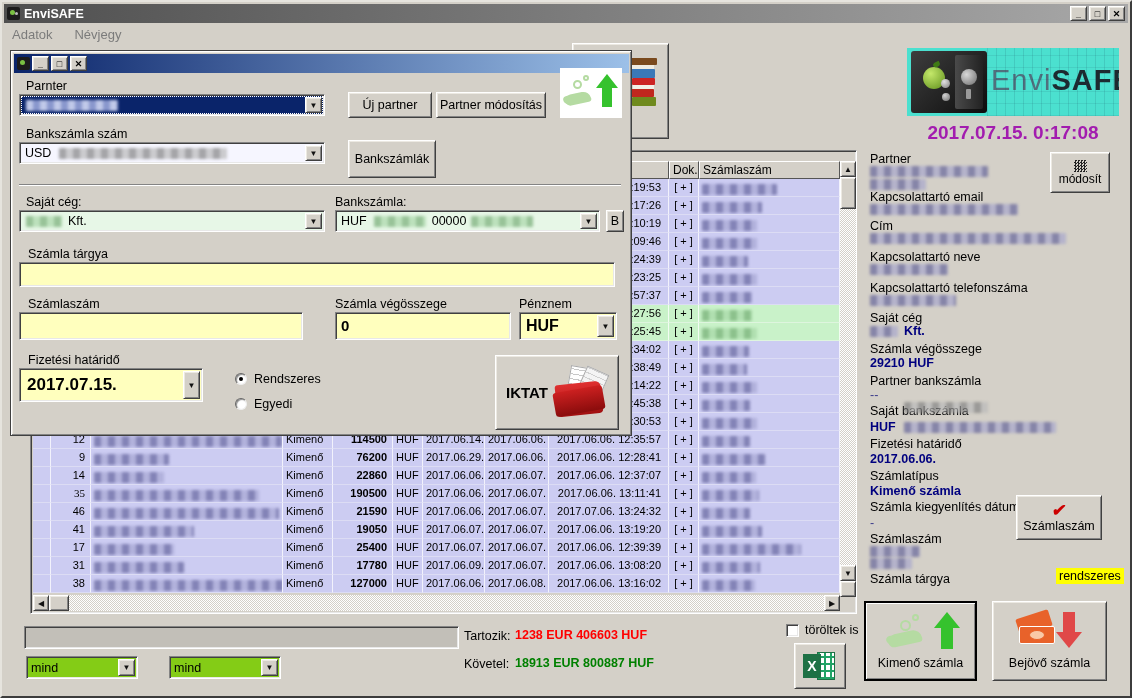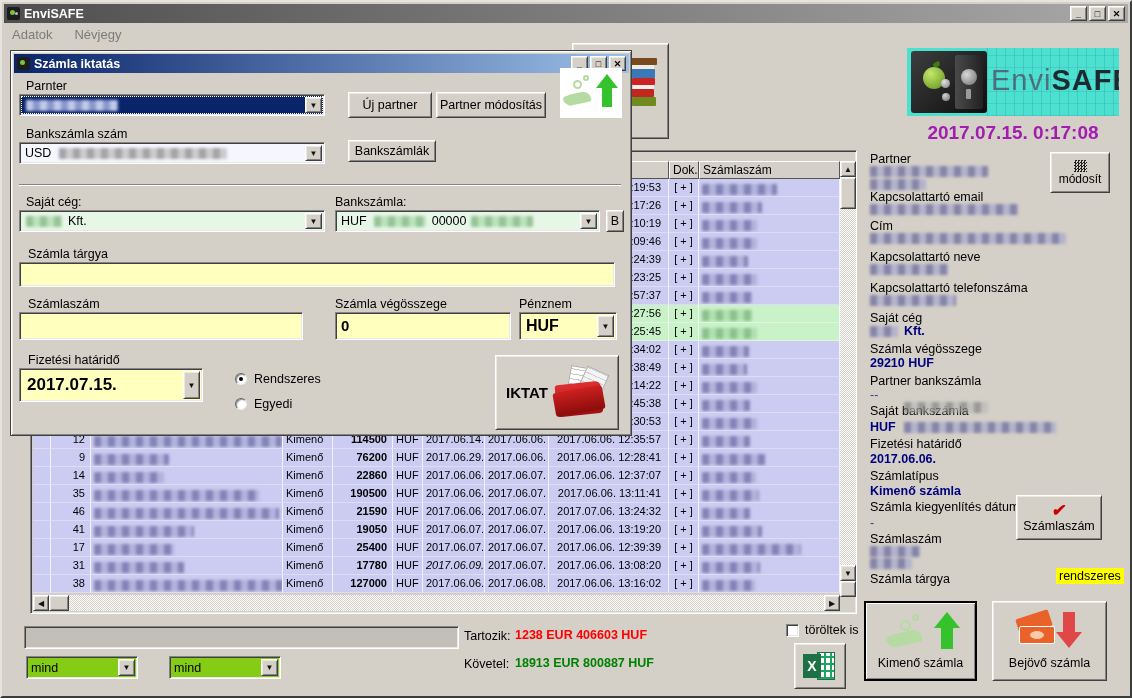--- a/index.html
+++ b/index.html
@@ -329,21 +329,21 @@
           <div class="cell amt" style="left: 300px; width: 60px;">22860</div>
           <div class="cell " style="left: 360px; width: 30px;">HUF</div>
           <div class="cell " style="left: 390px; width: 62px;">2017.06.06.</div>
           <div class="cell " style="left: 452px; width: 64px;">2017.06.07.</div>
           <div class="cell dt" style="left: 516px; width: 120px;">2017.06.06. 12:37:07</div>
           <div class="cell dok" style="left: 636px; width: 30px;">[ + ]</div>
           <div class="cell " style="left: 666px; width: 141px;"><span class="blur blur-navy" style="width: 54px; margin-top: 3px;"></span></div>
         </div>
         <div class="row" style="top: 306px;">
           <div class="cell " style="left: 0px; width: 18px;"></div>
-          <div class="cell num" style="left: 18px; width: 40px;">35</div>
+          <div class="cell num" style="left: 18px; width: 40px; font-family: Liberation Serif, serif;">35</div>
           <div class="cell " style="left: 58px; width: 192px;"><span class="blur blur-navy" style="width: 165px; margin-top: 3px;"></span></div>
           <div class="cell " style="left: 250px; width: 50px;">Kimenő</div>
           <div class="cell amt" style="left: 300px; width: 60px;">190500</div>
           <div class="cell " style="left: 360px; width: 30px;">HUF</div>
           <div class="cell " style="left: 390px; width: 62px;">2017.06.06.</div>
           <div class="cell " style="left: 452px; width: 64px;">2017.06.07.</div>
           <div class="cell dt" style="left: 516px; width: 120px;">2017.06.06. 13:11:41</div>
           <div class="cell dok" style="left: 636px; width: 30px;">[ + ]</div>
           <div class="cell " style="left: 666px; width: 141px;"><span class="blur blur-navy" style="width: 57px; margin-top: 3px;"></span></div>
         </div>
@@ -386,21 +386,21 @@
           <div class="cell dok" style="left: 636px; width: 30px;">[ + ]</div>
           <div class="cell " style="left: 666px; width: 141px;"><span class="blur blur-navy" style="width: 99px; margin-top: 3px;"></span></div>
         </div>
         <div class="row" style="top: 378px;">
           <div class="cell " style="left: 0px; width: 18px;"></div>
           <div class="cell num" style="left: 18px; width: 40px;">31</div>
           <div class="cell " style="left: 58px; width: 192px;"><span class="blur blur-navy" style="width: 90px; margin-top: 3px;"></span></div>
           <div class="cell " style="left: 250px; width: 50px;">Kimenő</div>
           <div class="cell amt" style="left: 300px; width: 60px;">17780</div>
           <div class="cell " style="left: 360px; width: 30px;">HUF</div>
-          <div class="cell " style="left: 390px; width: 62px; font-style: italic;">2017.06.09.</div>
+          <div class="cell " style="left: 390px; width: 62px;">2017.06.09.</div>
           <div class="cell " style="left: 452px; width: 64px;">2017.06.07.</div>
           <div class="cell dt" style="left: 516px; width: 120px;">2017.06.06. 13:08:20</div>
           <div class="cell dok" style="left: 636px; width: 30px;">[ + ]</div>
           <div class="cell " style="left: 666px; width: 141px;"><span class="blur blur-navy" style="width: 58px; margin-top: 3px;"></span></div>
         </div>
         <div class="row" style="top: 396px;">
           <div class="cell " style="left: 0px; width: 18px;"></div>
           <div class="cell num" style="left: 18px; width: 40px;">38</div>
           <div class="cell " style="left: 58px; width: 192px;"><span class="blur blur-navy" style="width: 190px; margin-top: 3px;"></span></div>
           <div class="cell " style="left: 250px; width: 50px;">Kimenő</div>
@@ -518,21 +518,20 @@
       <span class="a" style="left:41px;top:20px;width:0;height:0;border-left:13px solid transparent;border-right:13px solid transparent;border-top:16px solid #e04848;"></span>
     </span>
     <span style="font-size:12.5px;margin-top:4px;">Bejövő számla</span>
   </div>
 
   <div id="dlg" class="a">
     <div class="a dlgtitle">
       <span style="position:relative;width:13px;height:13px;background:#1c1c1c;border-radius:2px;display:inline-block;">
         <span style="position:absolute;left:3px;top:3px;width:5px;height:5px;border-radius:50%;background:#7ac143;"></span>
       </span>
-      <span class="titletext">Számla iktatás</span>
       <span class="winbtn raised btn">_</span>
       <span class="winbtn raised btn">□</span>
       <span class="winbtn raised btn">✕</span>
     </div>
 
     <span class="a lbl" style="left:15px;top:28px;">Parnter</span>
     <div class="a sunken combo navyfill" style="left:8px;top:43px;width:306px;height:22px;">
       <span class="blur blur-light" style="width:92px;margin-left:6px;"></span>
       <span class="comboarrow">▼</span>
     </div>
@@ -550,21 +549,21 @@
       <span class="a" style="left:36px;top:6px;width:0;height:0;border-left:11px solid transparent;border-right:11px solid transparent;border-bottom:14px solid #35c22d;"></span>
       <span class="a" style="left:42px;top:19px;width:10px;height:20px;background:#35c22d;"></span>
     </span>
 
     <span class="a lbl" style="left:15px;top:76px;">Bankszámla szám</span>
     <div class="a sunken combo" style="left:8px;top:91px;width:306px;height:22px;background:#f6f6ff;">
       <span style="font-size:12.5px;padding-left:5px;">USD</span>
       <span class="blur blur-gray" style="width:168px;margin-left:8px;"></span>
       <span class="comboarrow">▼</span>
     </div>
-    <div class="a raised btn" style="left:337px;top:89px;width:88px;height:22px;">
+    <div class="a raised btn" style="left:337px;top:89px;width:88px;height:38px;">
       <span>Bankszámlák</span>
     </div>
 
     <div class="a" style="left:8px;top:133px;width:602px;height:2px;border-top:1px solid #848484;border-bottom:1px solid #fff;"></div>
 
     <span class="a lbl" style="left:15px;top:144px;">Saját cég:</span>
     <div class="a sunken combo greenbg" style="left:8px;top:159px;width:306px;height:22px;">
       <span class="blur blur-green" style="width:36px;margin-left:6px;"></span>
       <span style="font-size:12.5px;padding-left:6px;">Kft.</span>
       <span class="comboarrow">▼</span>

